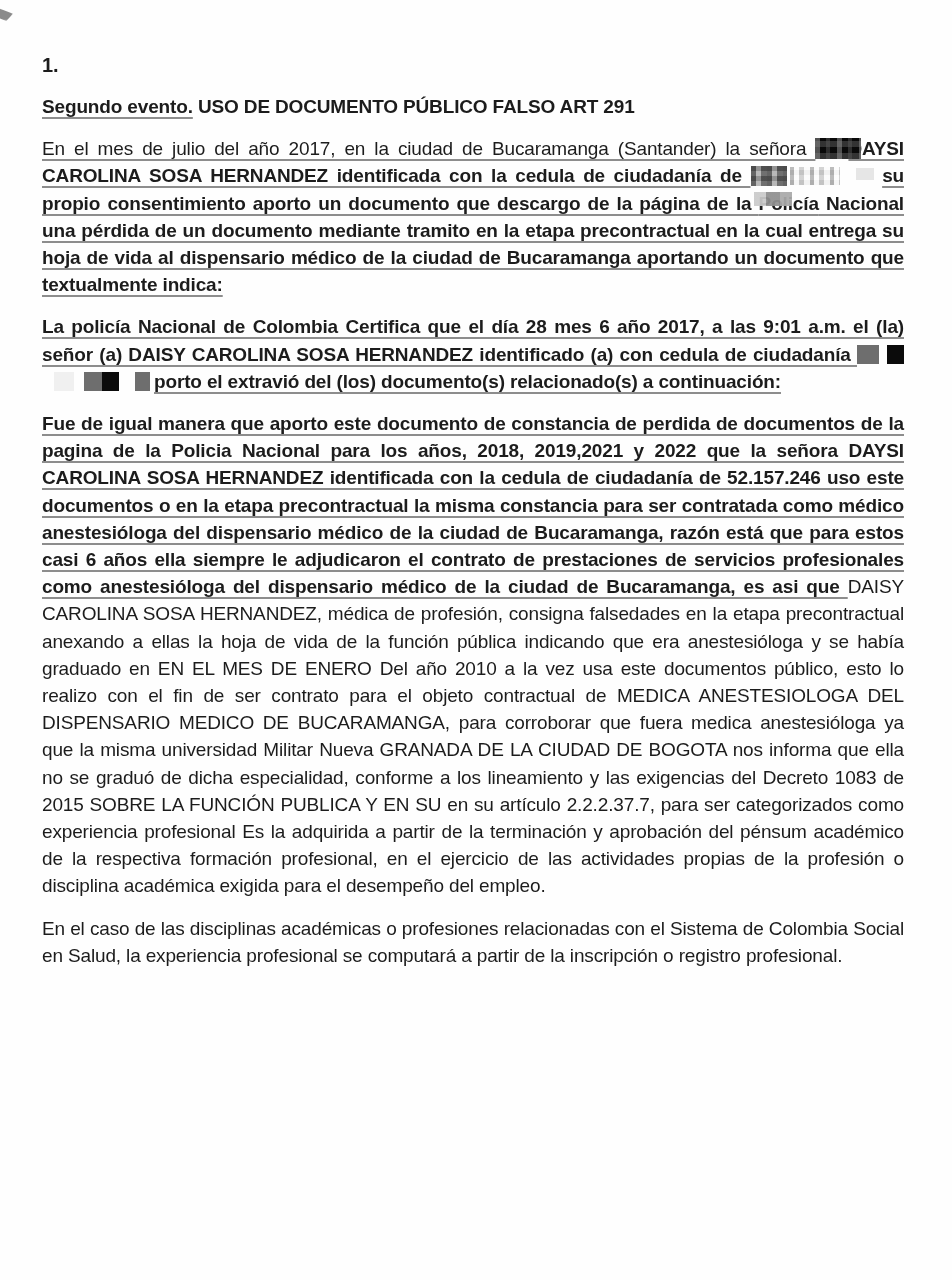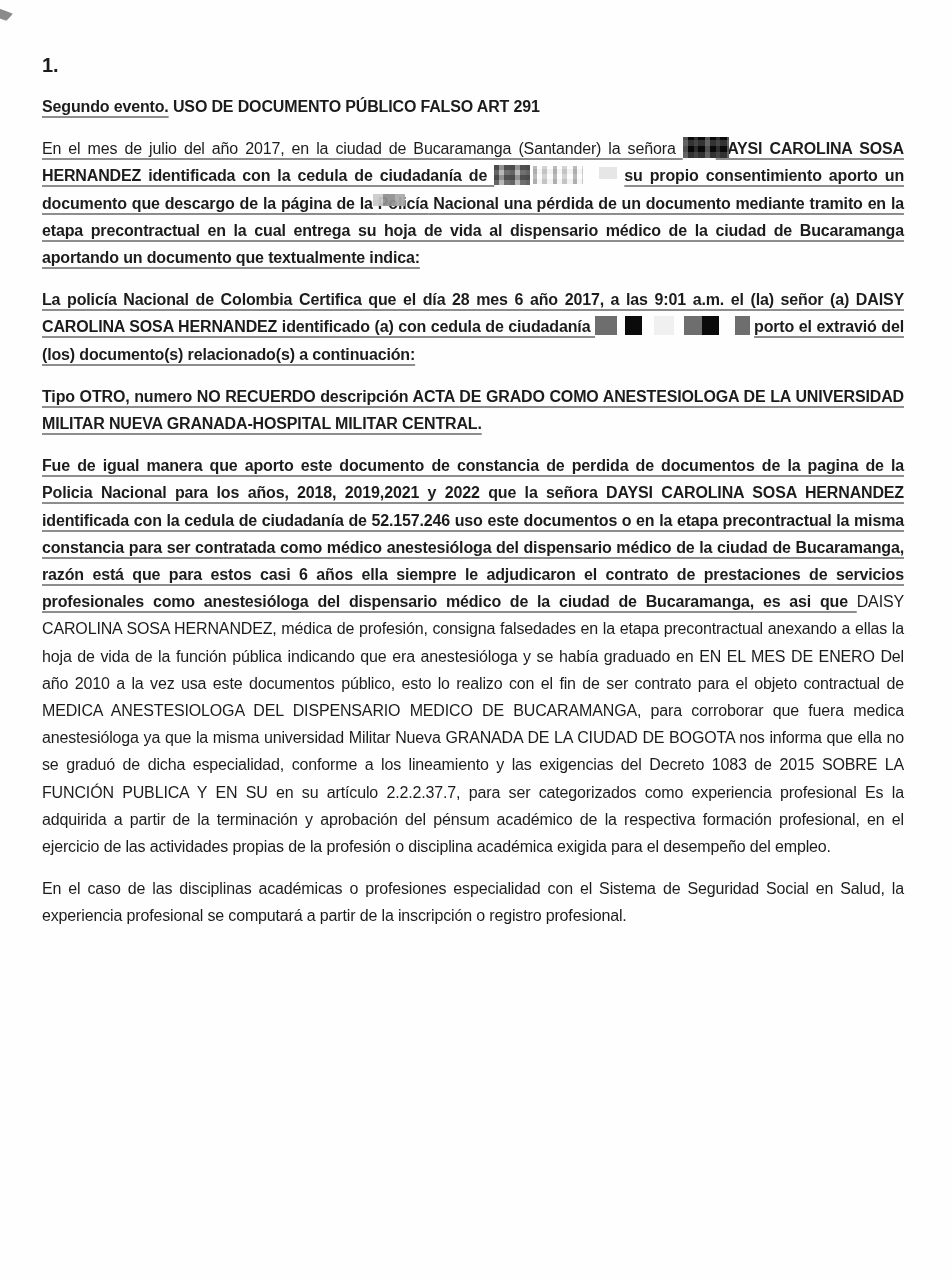--- a/index.html
+++ b/index.html
@@ -24,21 +24,21 @@
     opacity: .7;
     filter: blur(1px);
   }
   .content {
     position: absolute;
     left: 42px; top: 52px;
     width: 862px;
   }
   .para {
     margin: 0 0 15px 0;
-    font-size: 16px;
+    font-size: 19px;
     line-height: 27.2px;
     letter-spacing: -0.15px;
     text-align: justify;
   }
   .heading {
     display: flex;
     margin: 0 0 14px 0;
     font-size: 20px;
     line-height: 27px;
     font-weight: bold;
@@ -106,20 +106,19 @@
       <span class="hnum">1.</span>
     </div>
 
     <p class="para b"><span class="u">Segundo evento.</span><span> USO DE DOCUMENTO PÚBLICO FALSO ART 291</span></p>
 
     <p class="para"><span class="u">En el mes de julio del año 2017, en la ciudad de Bucaramanga (Santander) la señora </span><span class="redact px-dark blob-name"></span><span class="u b">DAYSI CAROLINA SOSA HERNANDEZ identificada con la cedula de ciudadanía de </span><span class="redact px-gray2 blob-id1"></span><span class="redact px-light blob-id2"></span><span class="redact rb-faint"></span> <span class="u b">su propio consentimiento aporto un documento que descargo de la página de la </span><span class="u b masked">Policía</span><span class="u b"> Nacional una pérdida de un documento mediante tramito en la etapa precontractual en la cual entrega su hoja de vida al dispensario médico de la ciudad de Bucaramanga aportando un documento que textualmente indica:</span></p>
 
 
     <p class="para b"><span class="u">La policía Nacional de Colombia Certifica que el día 28 mes 6 año 2017, a las 9:01 a.m. el (la) señor (a) DAISY CAROLINA SOSA HERNANDEZ identificado (a) con cedula de ciudadanía </span><span class="rb rb-gray w22"></span><span class="rb rb-black w17 ml8"></span><span class="rb rb-lightest w20 ml12"></span><span class="rb rb-gray w18 ml10"></span><span class="rb rb-black w17"></span><span class="rb rb-gray w15 ml16 mr4"></span><span class="u">porto el extravió del (los) documento(s) relacionado(s) a continuación:</span></p>
 
-    <p class="para b"><span class="u">Tipo OTRO, numero NO RECUERDO descripción  ACTA DE GRADO COMO ANESTESIOLOGA DE LA UNIVERSIDAD MILITAR NUEVA GRANADA-HOSPITAL MILITAR CENTRAL.</span></p>
 
     <p class="para"><span class="u b">Fue de igual manera que aporto este documento de constancia de perdida de documentos de la pagina de la Policia Nacional para los años, 2018, 2019,2021 y  2022 que la señora DAYSI CAROLINA SOSA HERNANDEZ identificada con la cedula de ciudadanía de 52.157.246 uso este documentos o en la etapa precontractual la misma constancia para ser contratada como médico anestesióloga del dispensario médico de la ciudad de Bucaramanga, razón está que para  estos casi 6 años ella siempre le adjudicaron el contrato de prestaciones de servicios profesionales como anestesióloga del dispensario médico de la ciudad de Bucaramanga, es asi que </span><span>DAISY CAROLINA SOSA HERNANDEZ, médica de profesión,  consigna falsedades en la etapa precontractual anexando a ellas la hoja de vida de la función pública indicando que era anestesióloga y se había graduado en EN EL MES DE ENERO Del año 2010  a la vez usa este documentos público,  esto lo realizo con el fin de ser contrato para el objeto contractual de MEDICA ANESTESIOLOGA DEL DISPENSARIO MEDICO DE BUCARAMANGA, para corroborar que fuera medica anestesióloga ya que la misma universidad Militar Nueva GRANADA DE LA CIUDAD DE BOGOTA  nos informa  que ella no se graduó de dicha especialidad, conforme a los lineamiento y las exigencias del Decreto 1083 de 2015 SOBRE LA FUNCIÓN PUBLICA Y EN SU en su artículo 2.2.2.37.7, para ser categorizados como experiencia profesional Es la adquirida a partir de la terminación y aprobación del pénsum académico de la respectiva formación profesional, en el ejercicio de las actividades propias de la profesión o disciplina académica exigida para el desempeño del empleo.</span></p>
 
-    <p class="para">En el caso de las disciplinas académicas o profesiones especialidad con el Sistema de Seguridad Social en Salud, la experiencia profesional se computará a partir de la inscripción o registro profesional.</p>
+    <p class="para">En el caso de las disciplinas académicas o profesiones relacionadas con el Sistema de Colombia Social en Salud, la experiencia profesional se computará a partir de la inscripción o registro profesional.</p>
 
   </div>
 </div>
 
 </body></html>

